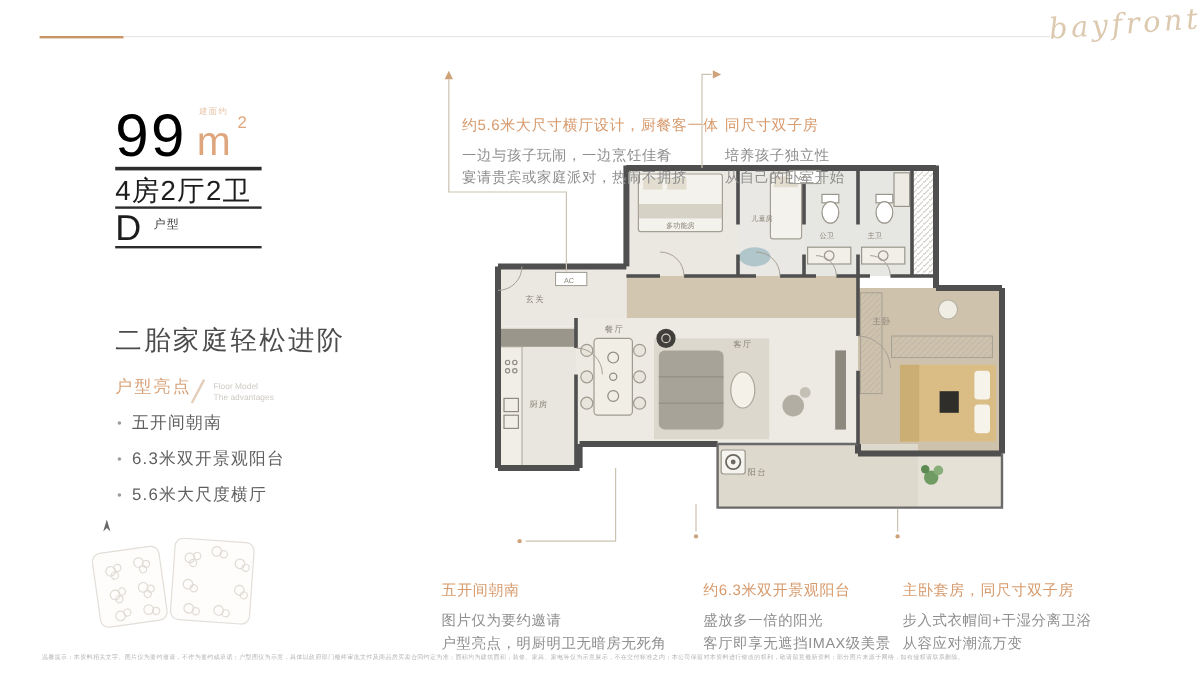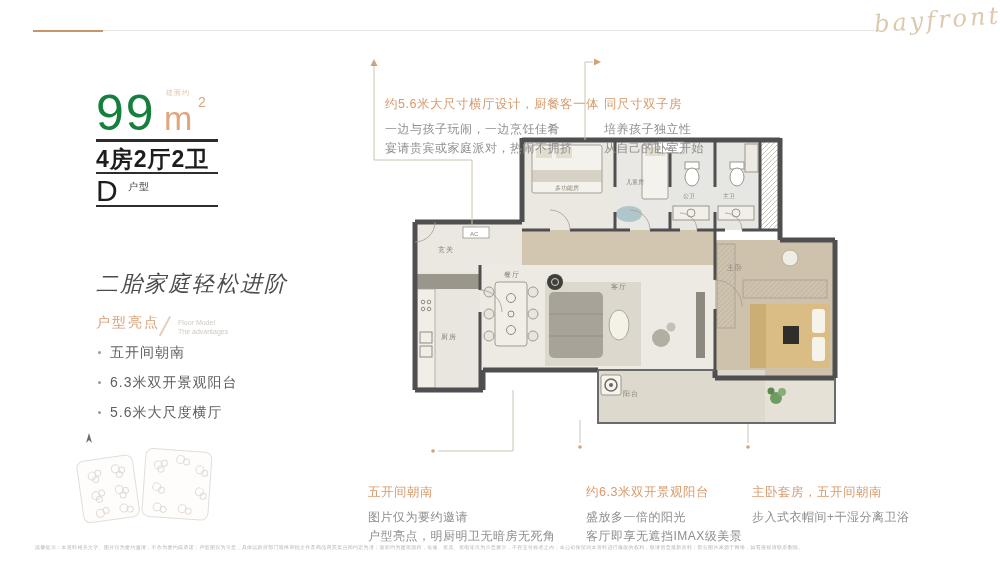--- a/index.html
+++ b/index.html
@@ -5,32 +5,32 @@
   html,body{margin:0;padding:0;background:#fff;}
   .page{position:relative;width:1000px;height:562px;background:#ffffff;overflow:hidden;
         font-family:"Liberation Sans",sans-serif;}
   .abs{position:absolute;}
   
   .rule-tan{left:33px;top:30px;width:70px;height:2px;background:#c89468;}
   .rule-gray{left:103px;top:30px;width:772px;height:1px;background:#e8e6e2;}
   .logo-script{left:874px;top:6px;width:124px;font-family:"DejaVu Serif",serif;font-style:italic;
                font-size:24px;color:#dcc9b0;letter-spacing:3px;transform:rotate(-4deg);}
   
-  .area-value{left:96px;top:84px;font-size:50px;color:#15803d;letter-spacing:2px;}
+  .area-value{left:96px;top:84px;font-size:50px;color:#000000;letter-spacing:2px;}
   .area-note{left:166px;top:88px;font-size:7px;color:#e7c4a6;letter-spacing:1px;}
   .area-unit{left:164px;top:99px;font-size:34px;color:#dfa67e;}
   .area-sup{left:198px;top:94px;font-size:14px;color:#dfa67e;}
   .hr1{left:96px;top:139px;width:122px;height:3px;background:#2d2d2d;}
-  .spec{left:96px;top:144px;font-size:23px;font-weight:bold;color:#1d1d1d;letter-spacing:1px;}
+  .spec{left:96px;top:144px;font-size:23px;font-weight:normal;color:#1d1d1d;letter-spacing:1px;}
   .hr2{left:96px;top:172px;width:122px;height:2px;background:#2d2d2d;}
   .type-letter{left:96px;top:174px;font-size:30px;color:#1d1d1d;}
   .type-suffix{left:128px;top:180px;font-size:10px;color:#3c3c3c;letter-spacing:1px;}
   .hr3{left:96px;top:205px;width:122px;height:2px;background:#2d2d2d;}
   .headline1{left:96px;top:237px;font-size:22px;color:#4c4c4c;letter-spacing:2px;}
-  .headline2{left:96px;top:269px;font-size:22px;color:#4c4c4c;letter-spacing:2px;font-style:italic;}
+  .headline2{left:96px;top:269px;font-size:22px;color:#4c4c4c;letter-spacing:2px;}
   .hl-title{left:96px;top:314px;font-size:14px;color:#d7a076;letter-spacing:2px;}
   .hl-slash{left:164px;top:315px;width:1.5px;height:22px;background:#e4ceb9;transform:rotate(28deg);}
   .hl-sub{left:178px;top:318px;font-size:7px;color:#cfcbc4;line-height:9px;}
   .hl-list{left:98px;top:344px;}
   .hl-item{position:relative;margin:0 0 12px 0;padding-left:12px;font-size:14px;color:#5f5f5f;letter-spacing:1px;}
   .hl-item::before{content:"";position:absolute;left:0;top:7px;width:3px;height:3px;border-radius:50%;background:#9a9a9a;}
   
   .ann{position:absolute;margin-top:44px;}
   .ann-title{font-size:12.5px;color:#d79a6c;letter-spacing:0.5px;margin-bottom:7px;white-space:nowrap;}
   .ann-line{font-size:12px;color:#8e8e8e;line-height:19px;letter-spacing:0.5px;white-space:nowrap;}
@@ -293,19 +293,20 @@
     <div class="ann-title">五开间朝南</div>
     <div class="ann-line">图片仅为要约邀请</div>
     <div class="ann-line">户型亮点，明厨明卫无暗房无死角</div>
   </div>
   <div class="ann a4">
     <div class="ann-title">约6.3米双开景观阳台</div>
     <div class="ann-line">盛放多一倍的阳光</div>
     <div class="ann-line">客厅即享无遮挡IMAX级美景</div>
   </div>
   <div class="ann a5">
-    <div class="ann-title">主卧套房，五开间朝南</div>
+    <div class="ann-title">主卧套房，同尺寸双子房</div>
     <div class="ann-line">步入式衣帽间+干湿分离卫浴</div>
+    <div class="ann-line">从容应对潮流万变</div>
   </div>
 
   <div class="abs disclaimer">温馨提示：本资料相关文字、图片仅为要约邀请，不作为要约或承诺；户型图仅为示意，具体以政府部门最终审批文件及商品房买卖合同约定为准；面积均为建筑面积，装修、家具、家电等仅为示意展示，不在交付标准之内；本公司保留对本资料进行修改的权利，敬请留意最新资料；部分图片来源于网络，如有侵权请联系删除。</div>
 
 </div>
 
 </body></html>

